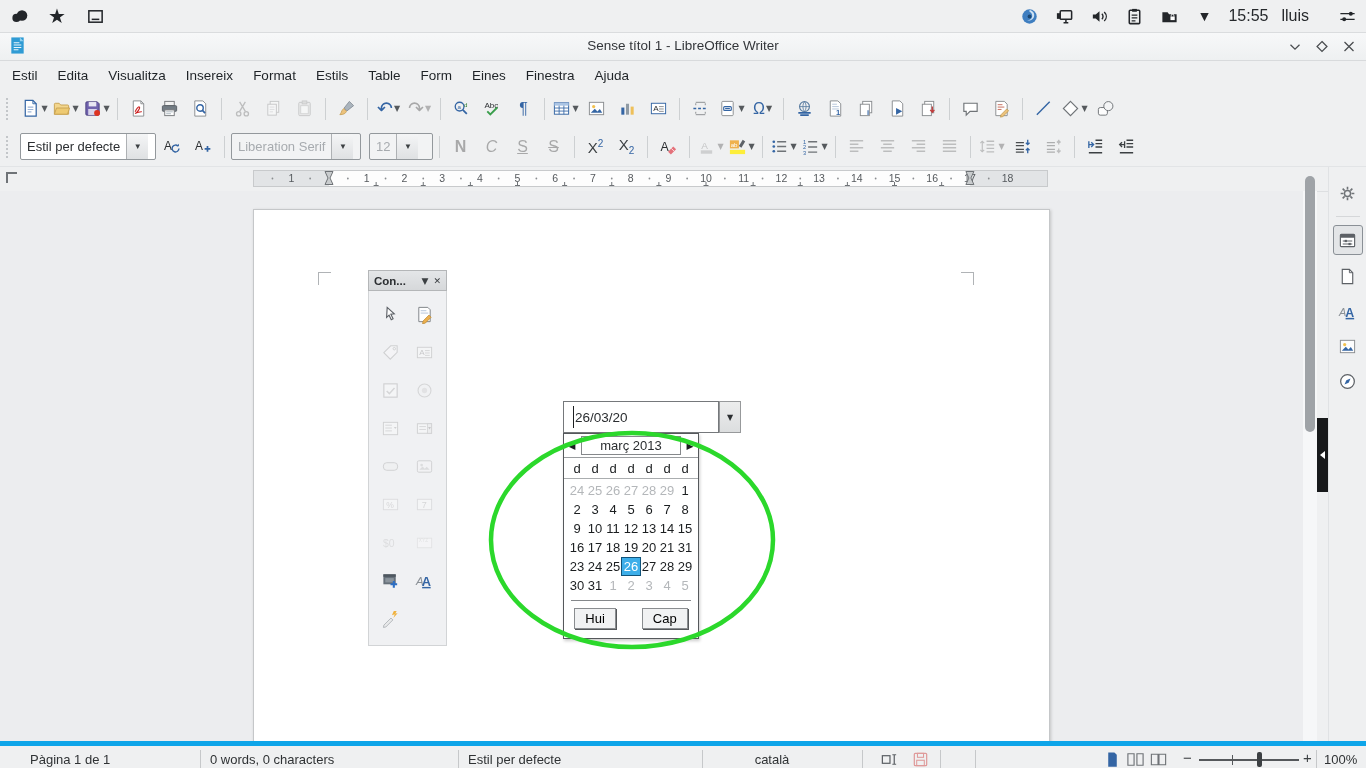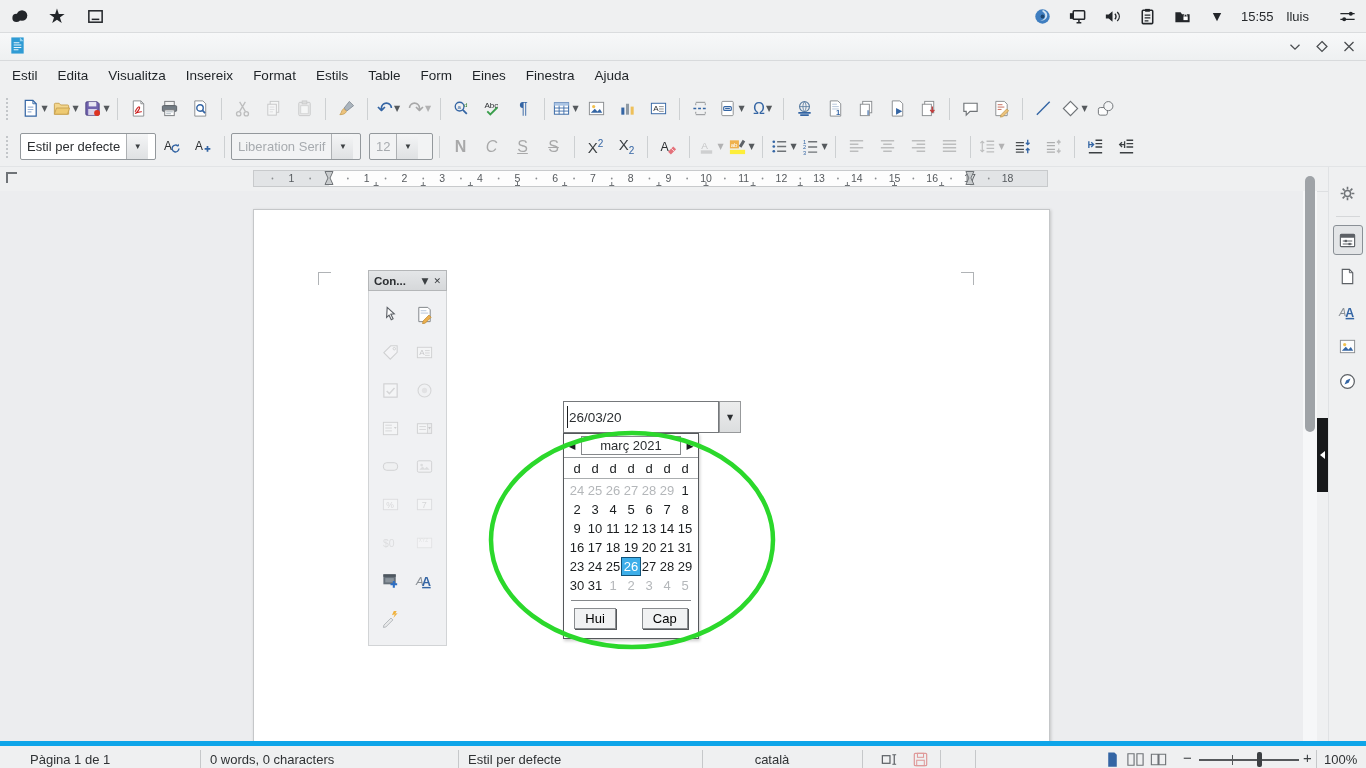--- a/index.html
+++ b/index.html
@@ -9,21 +9,21 @@
   .abs{position:absolute}
   svg{display:block}
   .g{font-size:17px;line-height:1;font-family:"DejaVu Sans",sans-serif}
 
   
   #panel{left:0;top:0;width:1366px;height:33px;background:#eff0f1;border-bottom:1px solid #dadcde;
          display:flex;align-items:center;padding:0 8px;box-sizing:border-box}
   #panel .pgrp{display:flex;align-items:center;gap:16px}
   #panel .spacer{flex:1}
   .pico{width:22px;height:22px;display:flex;align-items:center;justify-content:center}
-  .ptxt{font-size:13px;color:#26292c}
+  .ptxt{font-size:16px;color:#26292c}
 
   
   #titlebar{left:0;top:33px;width:1366px;height:27px;background:linear-gradient(#f7f8f9,#eef0f1);
             border-bottom:1px solid #d8dadc}
   #titlebar .ticon{position:absolute;left:8px;top:3px;width:20px;height:20px}
   #titlebar .ttitle{position:absolute;left:0;right:0;top:5px;text-align:center;font-size:13.5px;color:#33363a}
   #titlebar .wcs{position:absolute;right:8px;top:4px;display:flex;gap:9px}
   .wc{width:18px;height:18px;display:flex;align-items:center;justify-content:center}
 
   
@@ -73,21 +73,21 @@
   .fct-hbtn{font-size:9px;color:#3c4043;font-family:"DejaVu Sans",sans-serif}
   #fct-body{background:#f0f1f3;border:1px solid #d2d4d6;border-top:none;
             display:grid;grid-template-columns:34px 34px;justify-content:center;
             row-gap:12px;padding:10px 0 14px;box-sizing:border-box}
   .fcell{width:34px;height:26px;display:flex;align-items:center;justify-content:center}
   .fcell.dis{opacity:.32;filter:grayscale(1)}
 
   
   #datefield{position:absolute;left:563px;top:210px;width:156px;height:32px;background:#fff;
              border:1px solid #75787b;box-sizing:border-box;z-index:35;
-             display:flex;align-items:center;font-size:13.5px;padding-left:3px}
+             display:flex;align-items:center;font-size:13.5px;padding-left:9px}
   #datefield .caret{width:1px;height:22px;background:#1b1e20;margin-right:1px}
   #dateddbtn{position:absolute;left:719px;top:210px;width:22px;height:32px;background:linear-gradient(#eceded,#dcdedf);
              border:1px solid #97999b;box-sizing:border-box;z-index:35;display:flex;align-items:center;justify-content:center;
              font-size:8px;color:#2b2e31;font-family:"DejaVu Sans",sans-serif}
 
   
   #calendar{position:absolute;left:563px;top:242px;width:134px;background:#fff;
             border:1px solid #55585b;z-index:40;font-size:13px;box-shadow:1px 2px 3px rgba(0,0,0,.2)}
   #cal-nav{height:23px;display:flex;align-items:stretch;border-bottom:1px solid #9a9da0}
   .cal-arrow{width:16px;display:flex;align-items:center;justify-content:center;font-size:9px;color:#1b1e20;font-family:"DejaVu Sans",sans-serif}
@@ -205,20 +205,21 @@
 </div>
 
 <div class="abs" id="titlebar">
   <span class="ticon">
       <svg viewBox="0 0 20 20" width="19" height="19">
         <rect x="3.5" y="1.5" width="13" height="17" fill="#2f9bd4"></rect>
         <path d="M12.5 1.5l4 4h-4z" fill="#8fd0ef"></path>
         <path d="M6 7h6M6 9.5h8M6 12h8M6 14.5h5" stroke="#eaf6fc" stroke-width="1.1"></path>
       </svg>
     </span>
+  <div class="ttitle">Sense títol 1 - LibreOffice Writer</div>
   <div class="wcs" id="window-controls">
       <span class="wc">
         <svg viewBox="0 0 20 20" width="19" height="19">
           <path d="M5 8l5 5 5-5" fill="none" stroke="#4a4d50" stroke-width="1.4"></path>
         </svg>
       </span>
       <span class="wc">
         <svg viewBox="0 0 20 20" width="19" height="19">
           <path d="M10 4.5L15.5 10 10 15.5 4.5 10z" fill="none" stroke="#4a4d50" stroke-width="1.4"></path>
         </svg>
@@ -935,21 +936,21 @@
 
   <div id="datefield">
     <span class="caret"></span>
     <span>26/03/20</span>
   </div>
   <div id="dateddbtn">▼</div>
 
   <div id="calendar">
     <div id="cal-nav">
       <span class="cal-arrow">◀</span>
-      <span id="cal-month">març 2021</span>
+      <span id="cal-month">març 2013</span>
       <span class="cal-arrow">▶</span>
     </div>
     <div id="cal-days">
         <span class="dh">d</span>
         <span class="dh">d</span>
         <span class="dh">d</span>
         <span class="dh">d</span>
         <span class="dh">d</span>
         <span class="dh">d</span>
         <span class="dh">d</span>

